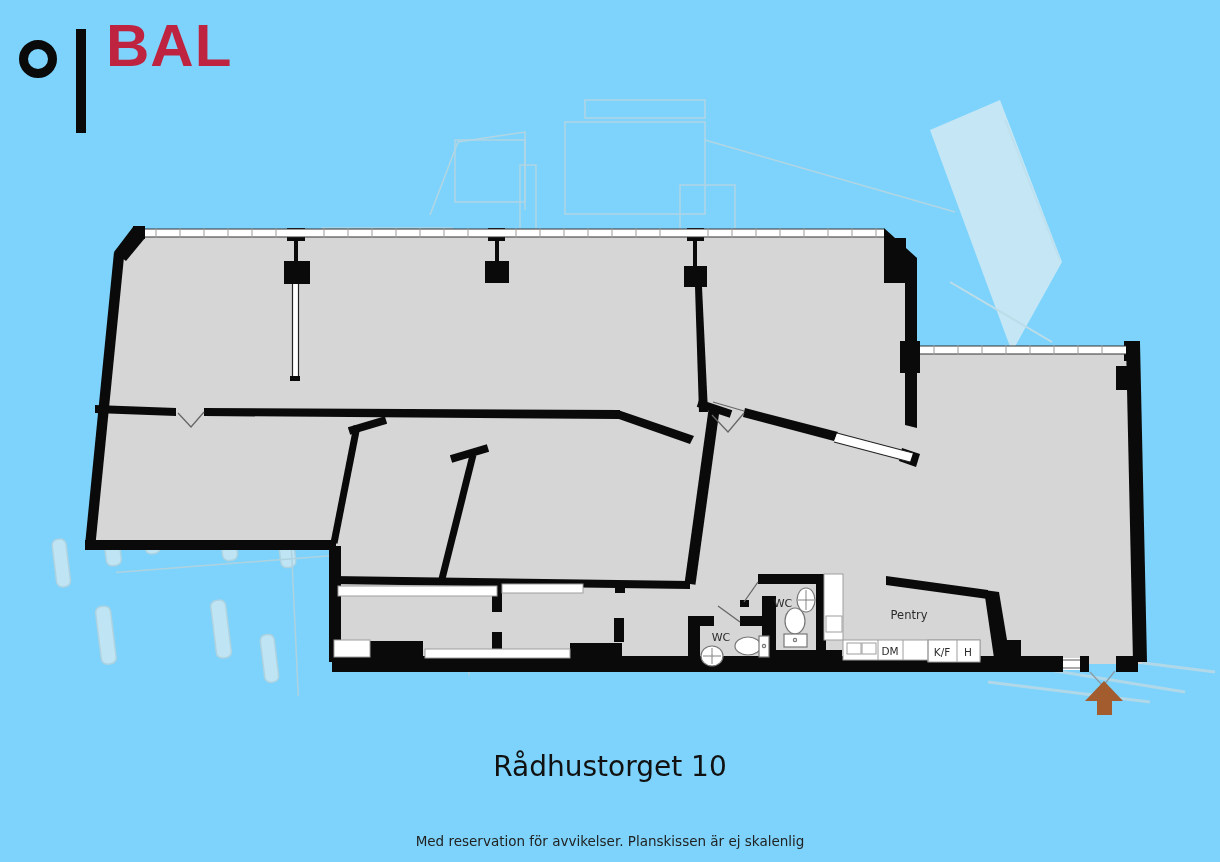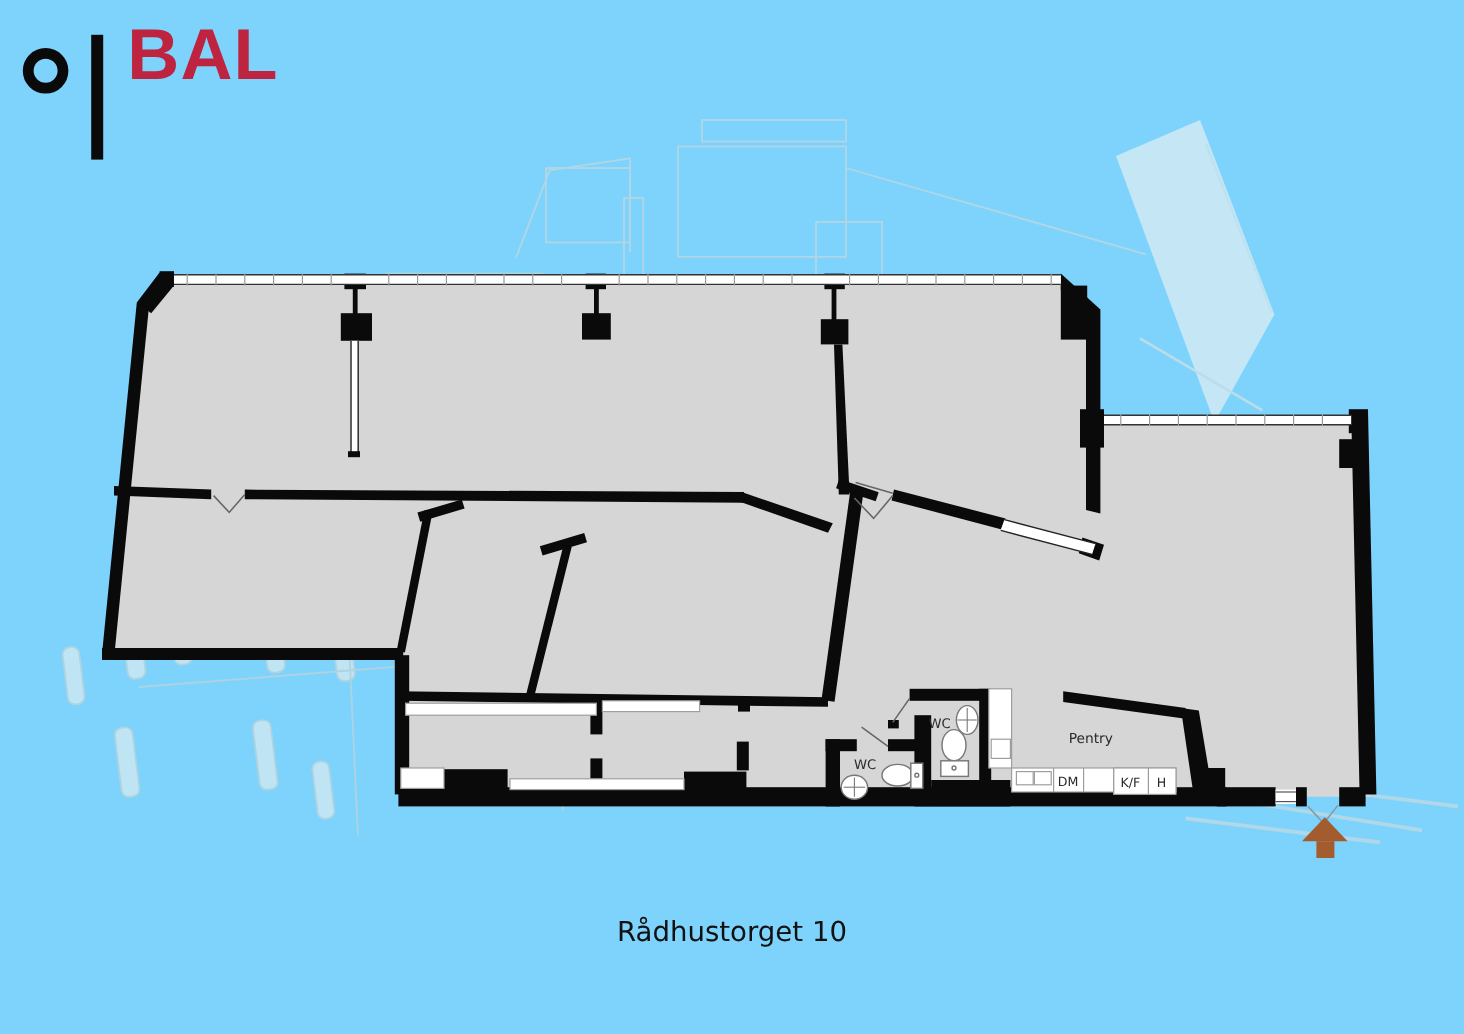--- a/index.html
+++ b/index.html
@@ -13,21 +13,21 @@
   .logo-text{position:absolute;left:106px;top:18px;font-family:"Liberation Sans",sans-serif;
              font-weight:bold;font-size:60px;line-height:55px;color:#BE2340;letter-spacing:1px;}
   
   .plan-svg{position:absolute;left:0;top:0;}
   svg text{font-family:"DejaVu Sans",sans-serif;fill:#2b2b2b;}
   text.room-label{font-size:11px;}
   text.pentry-label{font-size:11.5px;}
   text.appliance-label{font-size:10.5px;}
   
   .plan-title{position:absolute;left:0;right:0;top:750px;text-align:center;
-              font-size:23px;color:#111;margin-top:14px;}
+              font-size:28px;color:#111;}
   .disclaimer{position:absolute;left:0;right:0;top:833px;text-align:center;
               font-size:13.5px;color:#222;}
 </style>
 </head>
 <body>
 
 <div class="page">
 
   <div class="logo">
     <div class="logo-circle"></div>
@@ -254,13 +254,14 @@
     <text class="appliance-label" x="942" y="656" text-anchor="middle">K/F</text>
     <text class="appliance-label" x="968" y="656" text-anchor="middle">H</text>
 
     <g fill="#A25C2E">
       <polygon points="1085,701 1104,681 1123,701"></polygon>
       <rect x="1097" y="701" width="15" height="14"></rect>
     </g>
   </svg>
 
   <div class="plan-title">Rådhustorget 10</div>
+  <div class="disclaimer">Med reservation för avvikelser. Planskissen är ej skalenlig</div>
 </div>
 
 </body></html>

